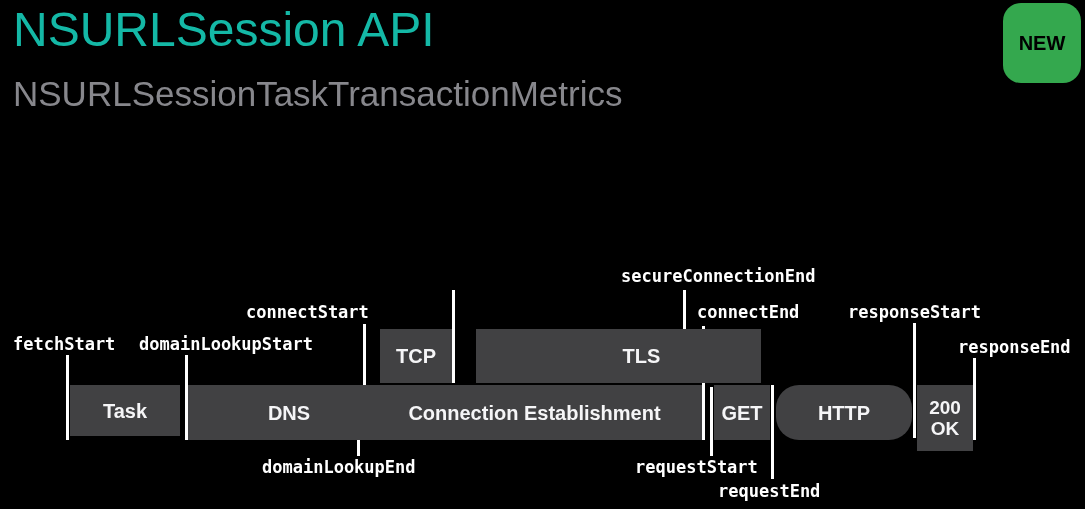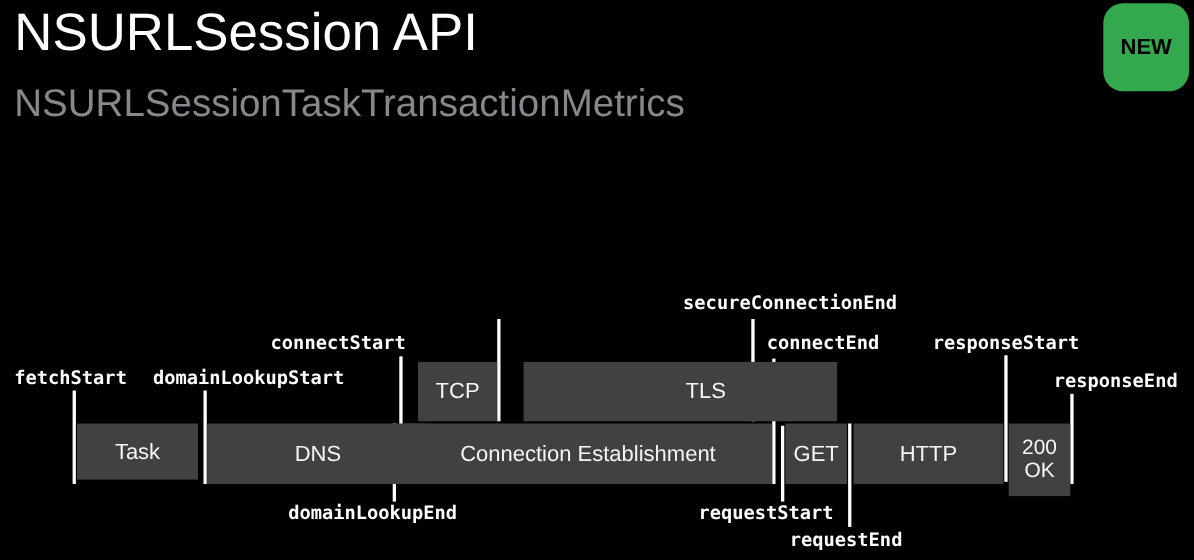--- a/index.html
+++ b/index.html
@@ -4,37 +4,37 @@
 <style>
   html,body{margin:0;padding:0;background:#000;}
   body{
     position:relative;width:1085px;height:509px;overflow:hidden;
     font-family:"Liberation Sans",sans-serif;
     --bar-fill:#414143;--tick:#ffffff;--label:#ffffff;
   }
   .title{
     position:absolute;left:13px;top:2px;margin:0;
     font-size:48px;font-weight:200;letter-spacing:0px;
-    color:#ffffff;font-family:"Liberation Sans",sans-serif;
+    color:#14b8a6;font-family:"Liberation Sans",sans-serif;
   }
   .subtitle{
     position:absolute;left:13px;top:74px;margin:0;
     font-size:35px;font-weight:200;letter-spacing:0px;
     color:#87878c;font-family:"Liberation Sans",sans-serif;
   }
   .badge{
     position:absolute;left:1003px;top:3px;width:78px;height:80px;
     border-radius:18px;display:flex;align-items:center;justify-content:center;
     color:#000;font-size:20px;font-weight:600;
   }
   .diagram{position:absolute;left:0;top:0;width:1085px;height:509px;}
   .bar{
     position:absolute;background:var(--bar-fill);
     display:flex;align-items:center;justify-content:center;
-    color:#f5f5f7;font-size:20px;font-weight:400;
+    color:#f5f5f7;font-size:20px;font-weight:700;
     text-align:center;white-space:pre-line;line-height:22px;
   }
   .tick{position:absolute;width:3px;background:var(--tick);}
   .ev{
     position:absolute;color:var(--label);
     font-family:"DejaVu Sans Mono","Liberation Mono",monospace;
     font-size:17px;font-weight:700;line-height:18px;white-space:nowrap;
   }
   
   #ev-fetchStart{left:13px;top:335px;}
@@ -61,21 +61,21 @@
   #tick-responseStart{left:913px;top:323px;height:115px;}
   #tick-responseEnd{left:973px;top:358px;height:82px;}
   
   #bar-tcp{left:380px;top:329px;width:72px;height:54px;}
   #bar-tls{left:476px;top:329px;width:239px;height:54px;padding-left:46px;}
   
   #bar-task{left:70px;top:385px;width:110px;height:51px;}
   #bar-dns{left:188px;top:385px;width:202px;height:55px;}
   #bar-connection{left:367px;top:385px;width:335px;height:55px;}
   #bar-get{left:714px;top:385px;width:56px;height:55px;}
-  #bar-http{left:776px;top:385px;width:136px;height:55px;}
+  #bar-http{left:776px;top:385px;width:136px;height:55px;border-radius:23px;}
   #bar-status{left:917px;top:385px;width:56px;height:66px;font-size:19px;line-height:21px;}
 </style>
 </head>
 <body style="--bar-fill: #414143; --tick: #ffffff; --label: #ffffff;">
 
 <div class="title">NSURLSession API</div>
 <div class="subtitle">NSURLSessionTaskTransactionMetrics</div>
 <div class="badge" style="background: rgb(52, 168, 78);">NEW</div>
 
 <div class="diagram">

